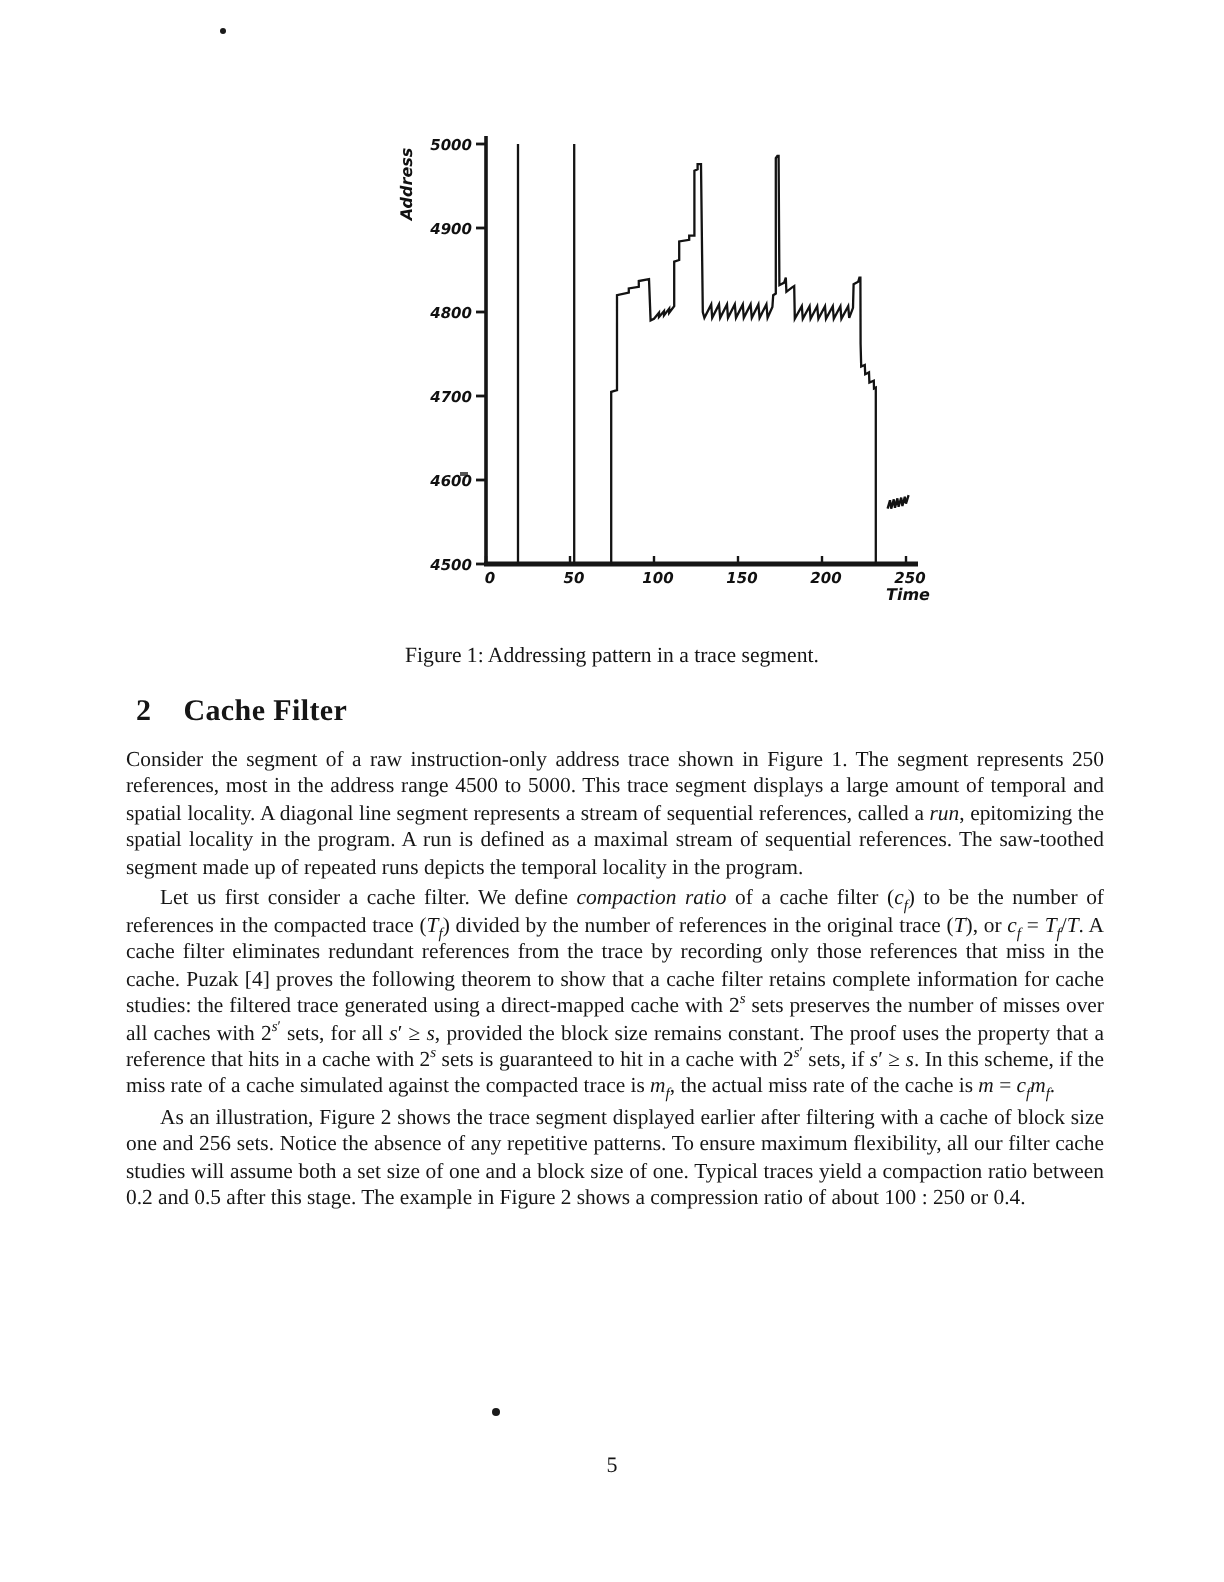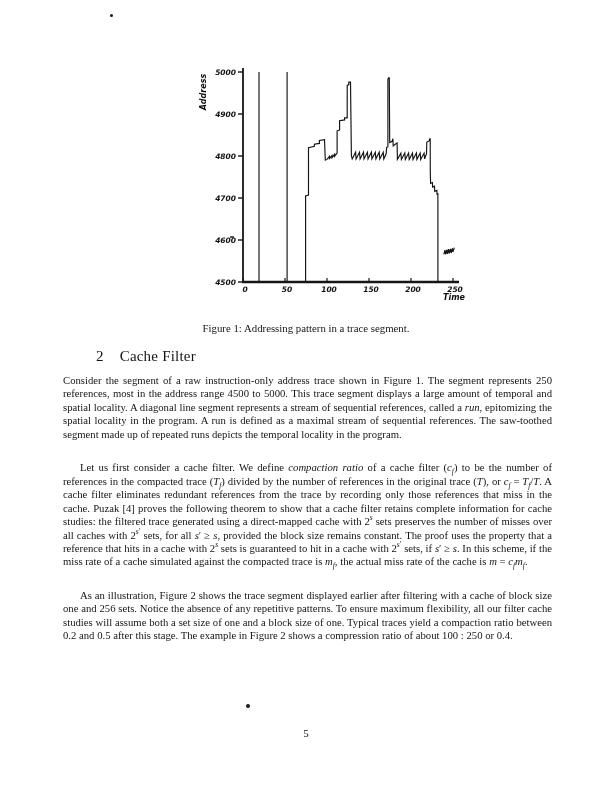--- a/index.html
+++ b/index.html
@@ -4,25 +4,25 @@
 <style>
   html,body{margin:0;padding:0;background:#ffffff;}
   .page{
     position:relative;width:612px;height:791px;background:#ffffff;
     color:#151515;font-family:"Liberation Serif",serif;overflow:hidden;
   }
   .chart-figure{position:absolute;left:185px;top:55px;width:290px;height:250px;margin:0;}
   .tick-label{font-style:italic;font-weight:bold;font-size:7.5px;font-family:"DejaVu Sans",sans-serif;fill:#101010;}
   .axis-label{font-style:italic;font-weight:bold;font-size:8px;font-family:"DejaVu Sans",sans-serif;fill:#101010;}
   .caption{position:absolute;top:322px;left:0;width:612px;text-align:center;font-size:10.8px;}
-  .heading{position:absolute;top:348px;left:96px;margin:0;font-size:15px;font-weight:normal;letter-spacing:.2px;}
+  .heading{position:absolute;top:348px;left:68px;margin:0;font-size:15px;font-weight:bold;letter-spacing:.2px;}
   .sec-num{margin-right:16px;}
   .body-text{position:absolute;top:374px;left:63px;width:489px;font-size:10.7px;line-height:13.45px;text-align:justify;}
   .body-text p{margin:0;}
-  .body-text p + p{margin-top:20px;text-indent:17px;}
+  .body-text p + p{margin-top:2px;text-indent:17px;}
   .body-text sub,.body-text sup{font-size:7.5px;line-height:0;}
   .page-number{position:absolute;top:727px;left:0;width:612px;text-align:center;font-size:11px;}
   .speck{position:absolute;background:#1a1a1a;border-radius:50%;}
   #speck-1{left:110px;top:14px;width:3px;height:3px;}
   #speck-2{left:230px;top:236px;width:4px;height:2px;border-radius:0;background:#555;}
   #speck-3{left:246px;top:704px;width:4px;height:4px;}
 </style>
 </head>
 <body>
 

